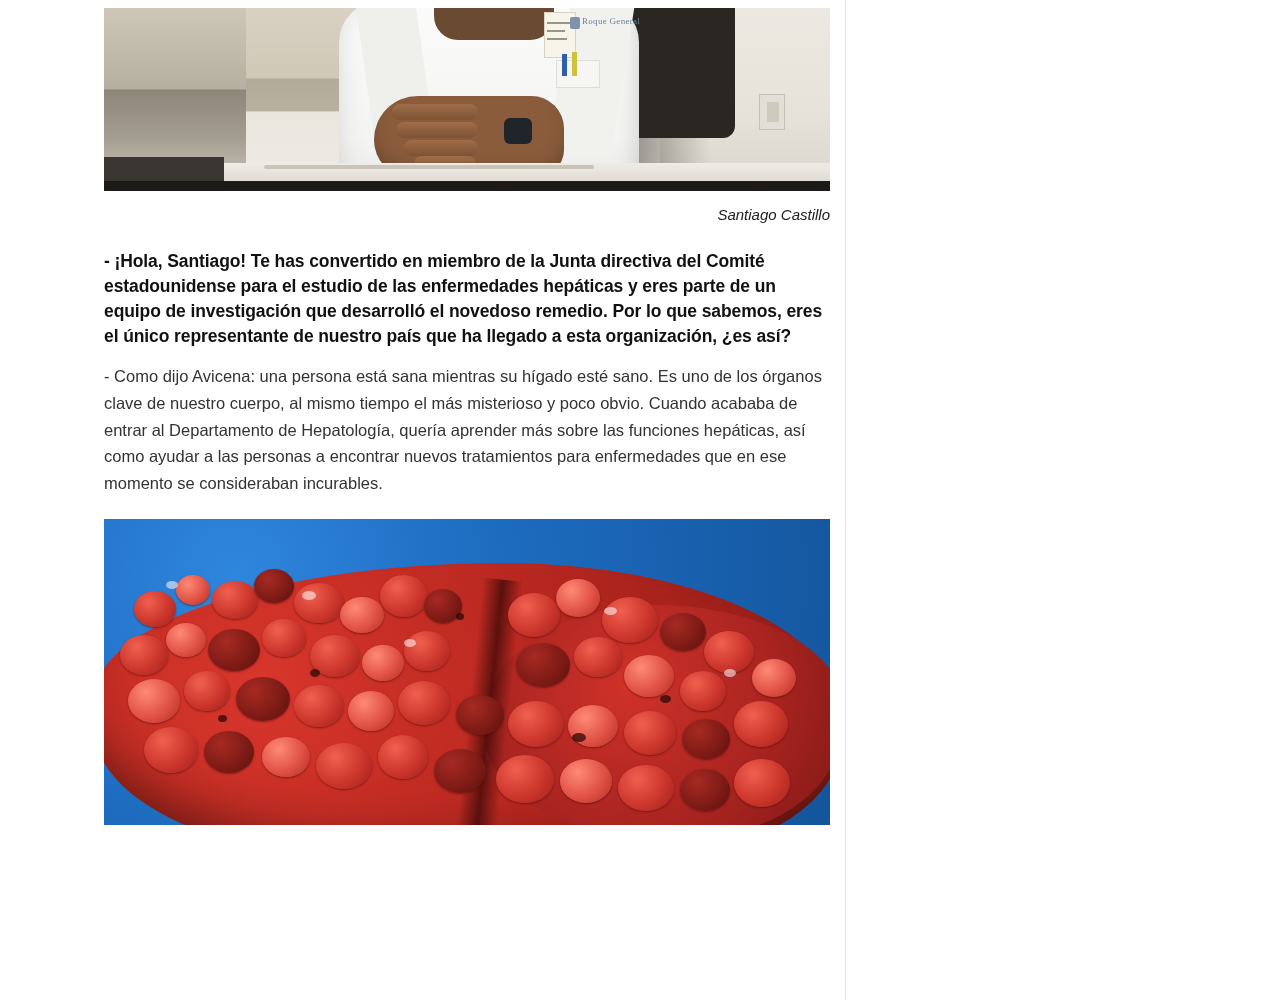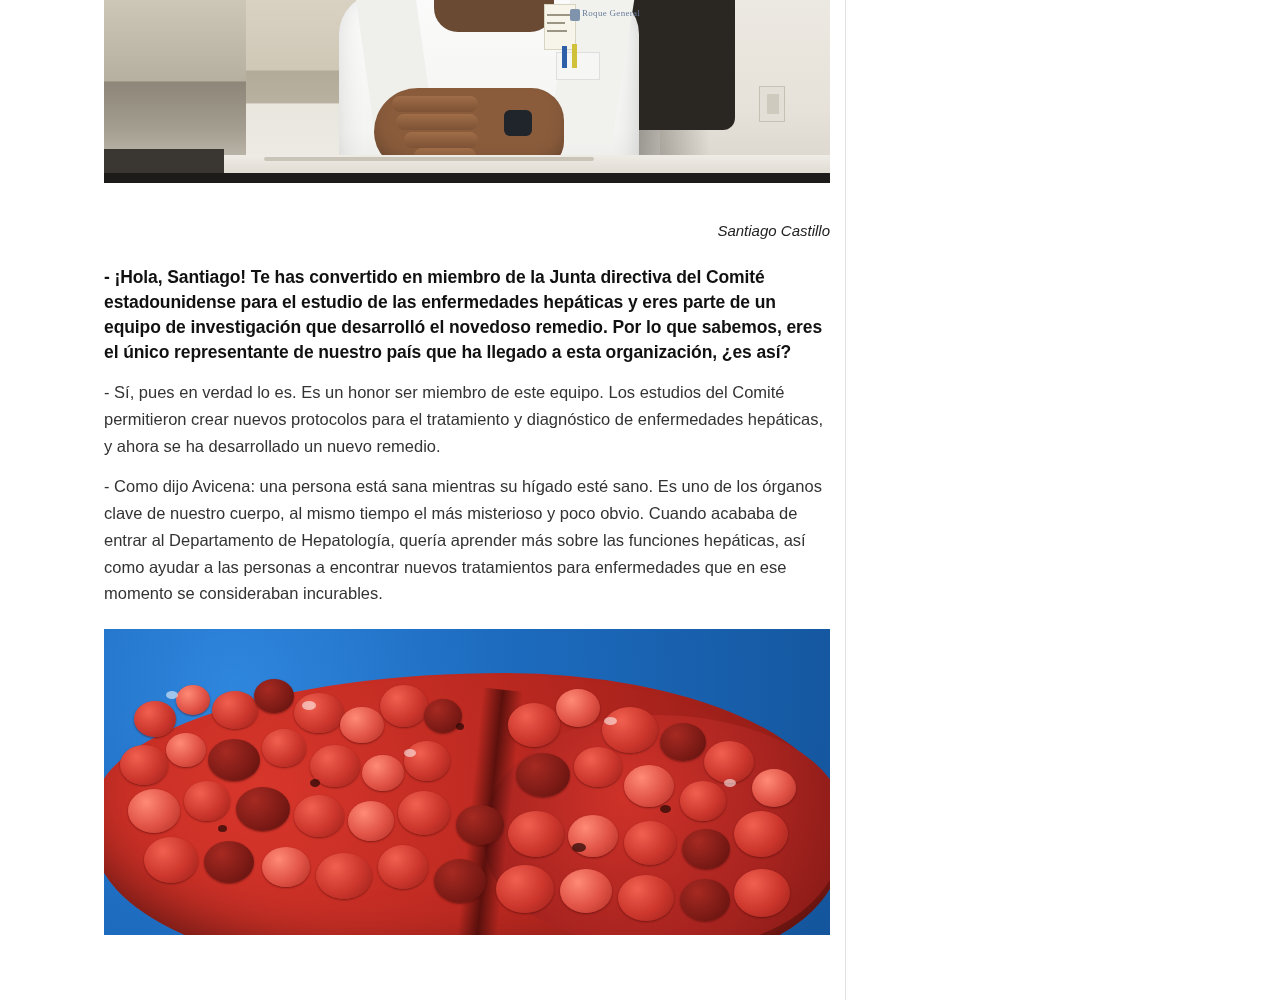--- a/index.html
+++ b/index.html
@@ -26,21 +26,21 @@
     left: 845px;
     top: 0;
     width: 1px;
     height: 1000px;
     background: #e2e2e2;
   }
 
   .article {
     position: absolute;
     left: 104px;
-    top: 0;
+    top: 8px;
     width: 726px;
   }
 
   
   .photo-doctor {
     position: relative;
     width: 726px;
     height: 183px;
     overflow: hidden;
     background: #b9b3a4;
@@ -148,21 +148,20 @@
     background: #3a3632;
   }
 
   .photo-caption {
     text-align: right;
     font-size: 15px;
     font-style: italic;
     color: #222222;
     padding: 14px 0 0 0;
     line-height: 1.3;
-    margin-top: 24px;
   }
 
   
   .q {
     font-size: 17.5px;
     font-weight: bold;
     color: #111111;
     line-height: 1.44;
     margin: 24px 0 0 0;
     letter-spacing: -0.1px;
@@ -266,21 +265,20 @@
       <div class="doc-watch"></div>
       <div class="doc-table"></div>
       <div class="doc-table-edge"></div>
       <div class="doc-lowleft"></div>
       <div class="doc-darkbar"></div>
     </div>
 
     <div class="photo-caption">Santiago Castillo</div>
 
     <p class="q">- ¡Hola, Santiago! Te has convertido en miembro de la Junta directiva del Comité estadounidense para el estudio de las enfermedades hepáticas y eres parte de un equipo de investigación que desarrolló el novedoso remedio. Por lo que sabemos, eres el único representante de nuestro país que ha llegado a esta organización, ¿es así?</p>
-    <p class="a">- Sí, pues en verdad lo es. Es un honor ser miembro de este equipo. Los estudios del Comité permitieron crear nuevos protocolos para el tratamiento y diagnóstico de enfermedades hepáticas, y ahora se ha desarrollado un nuevo remedio.</p>
     <p class="a">- Como dijo Avicena: una persona está sana mientras su hígado esté sano. Es uno de los órganos clave de nuestro cuerpo, al mismo tiempo el más misterioso y poco obvio. Cuando acababa de entrar al Departamento de Hepatología, quería aprender más sobre las funciones hepáticas, así como ayudar a las personas a encontrar nuevos tratamientos para enfermedades que en ese momento se consideraban incurables.</p>
 
     <div class="photo-liver">
       <div class="liver-bg"></div>
       <div class="liver-body"></div>
       <div class="liver-lobe2"></div>
       <div class="liver-cleft"></div>
 
       <div class="nod" style="left:30px;  top:72px;  width:42px; height:36px;"></div>
       <div class="nod lite" style="left:72px;  top:56px;  width:34px; height:30px;"></div>

